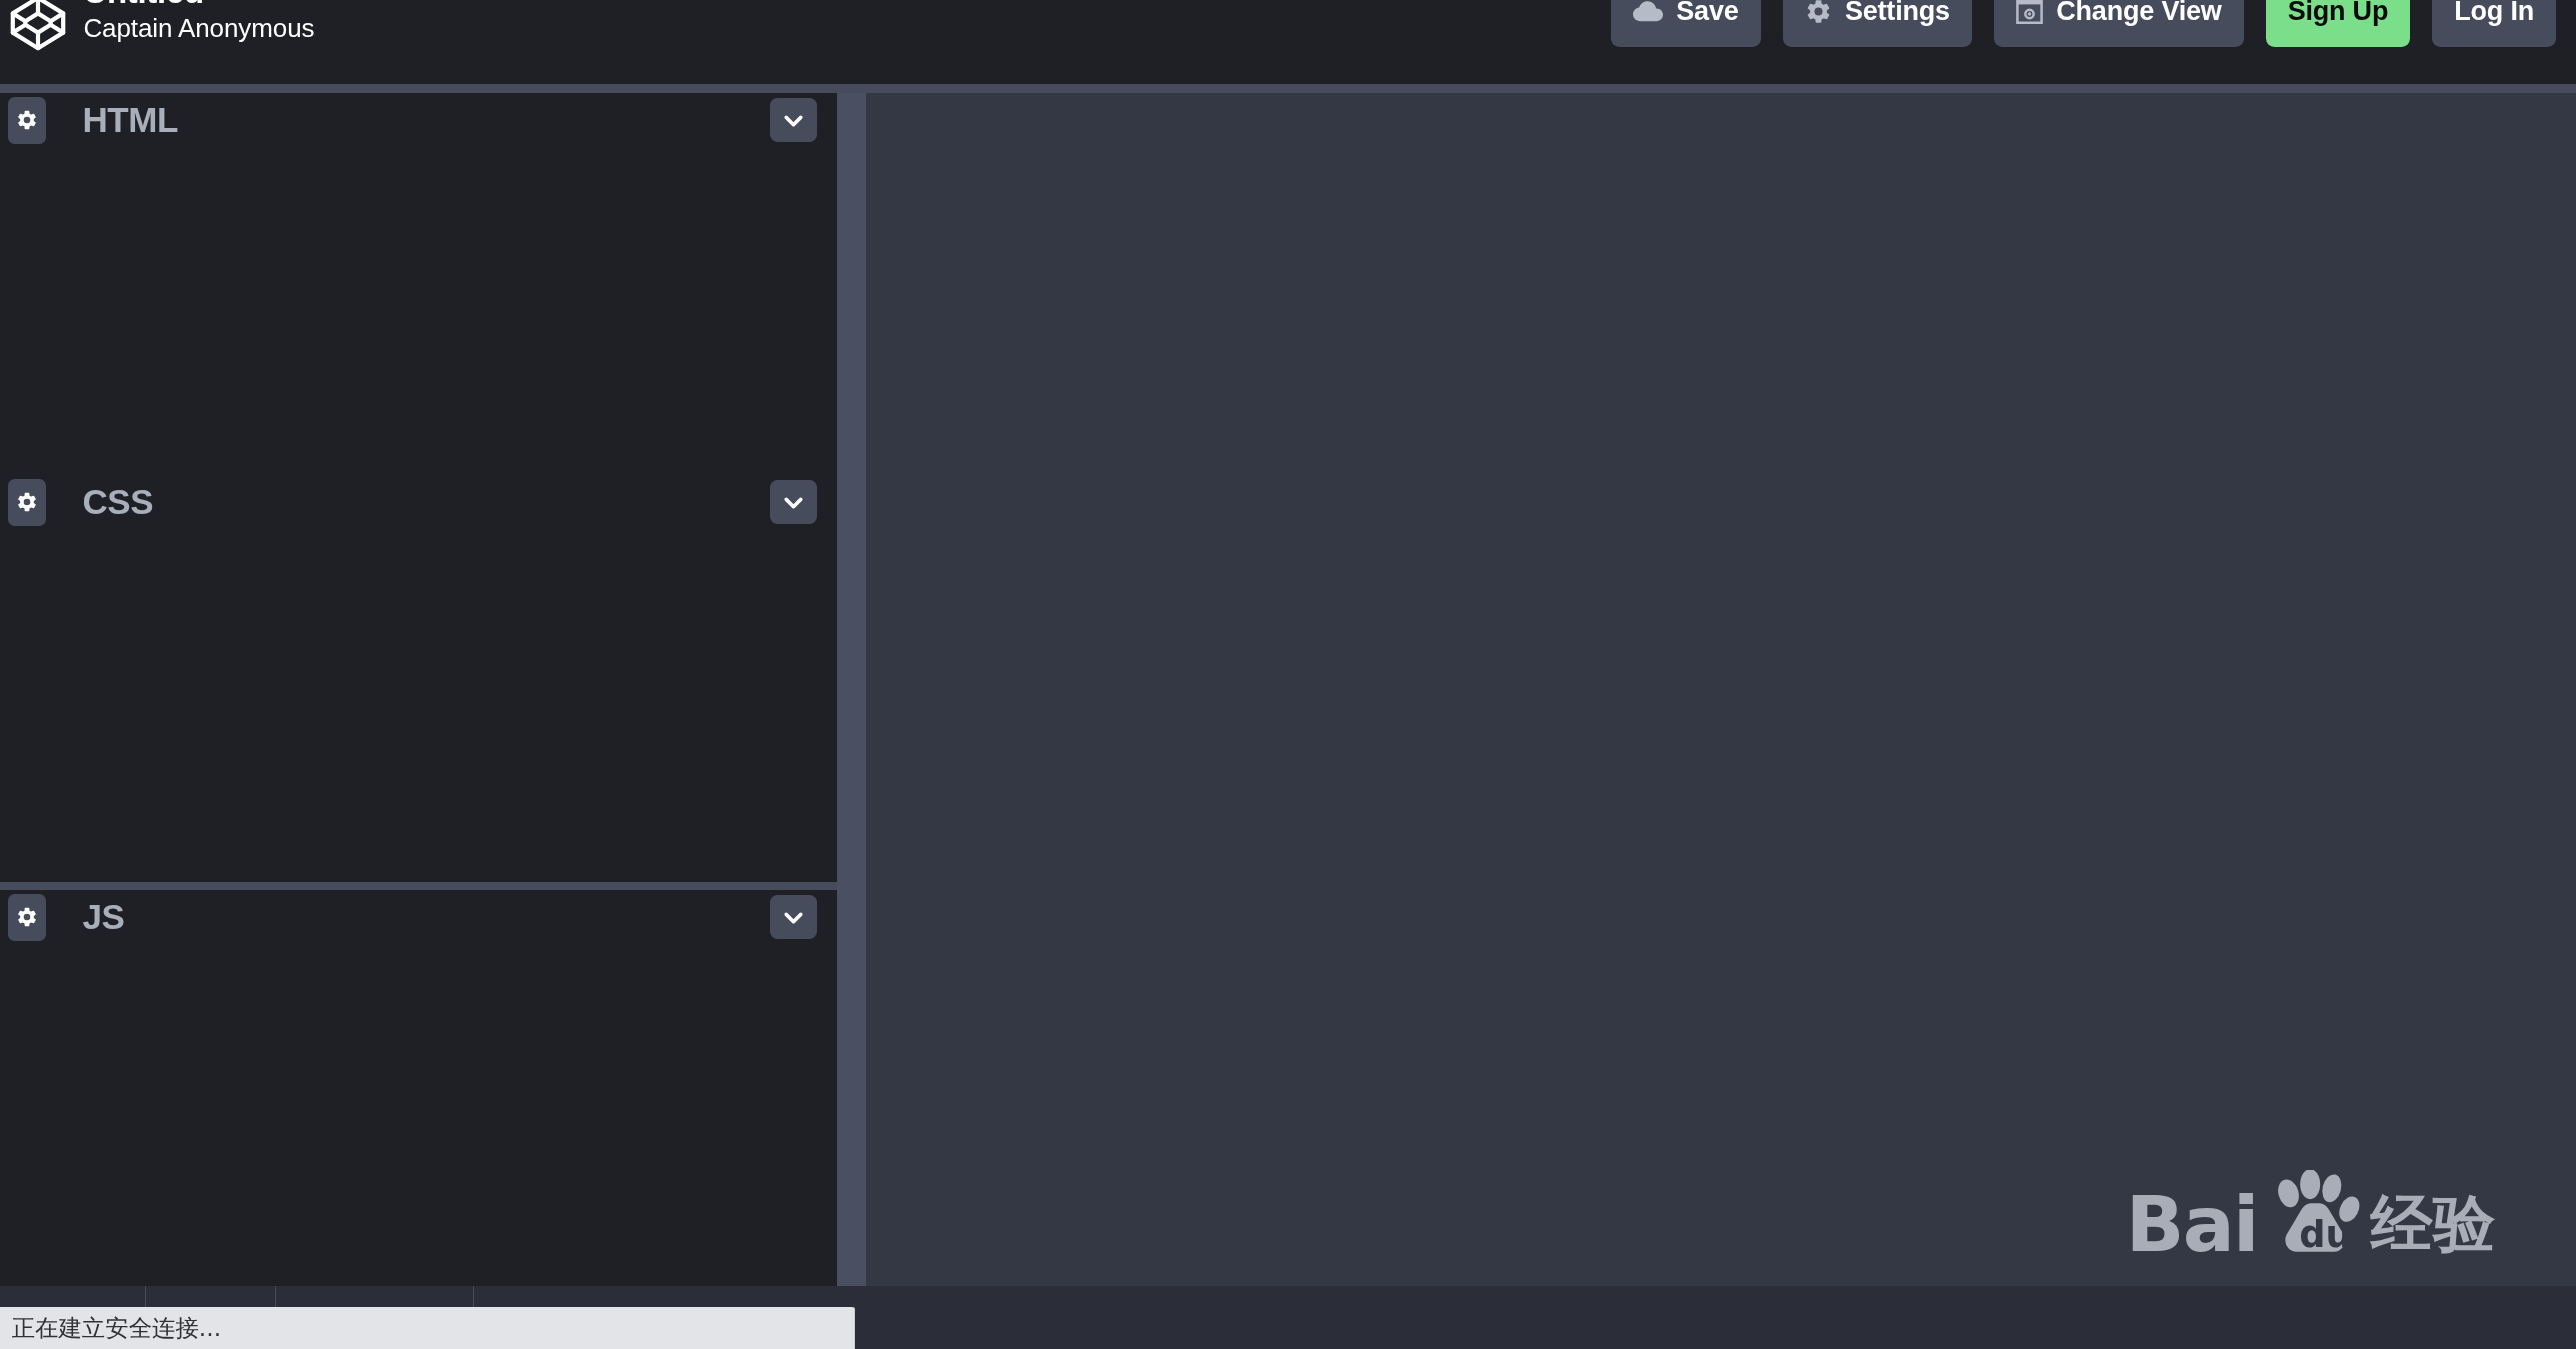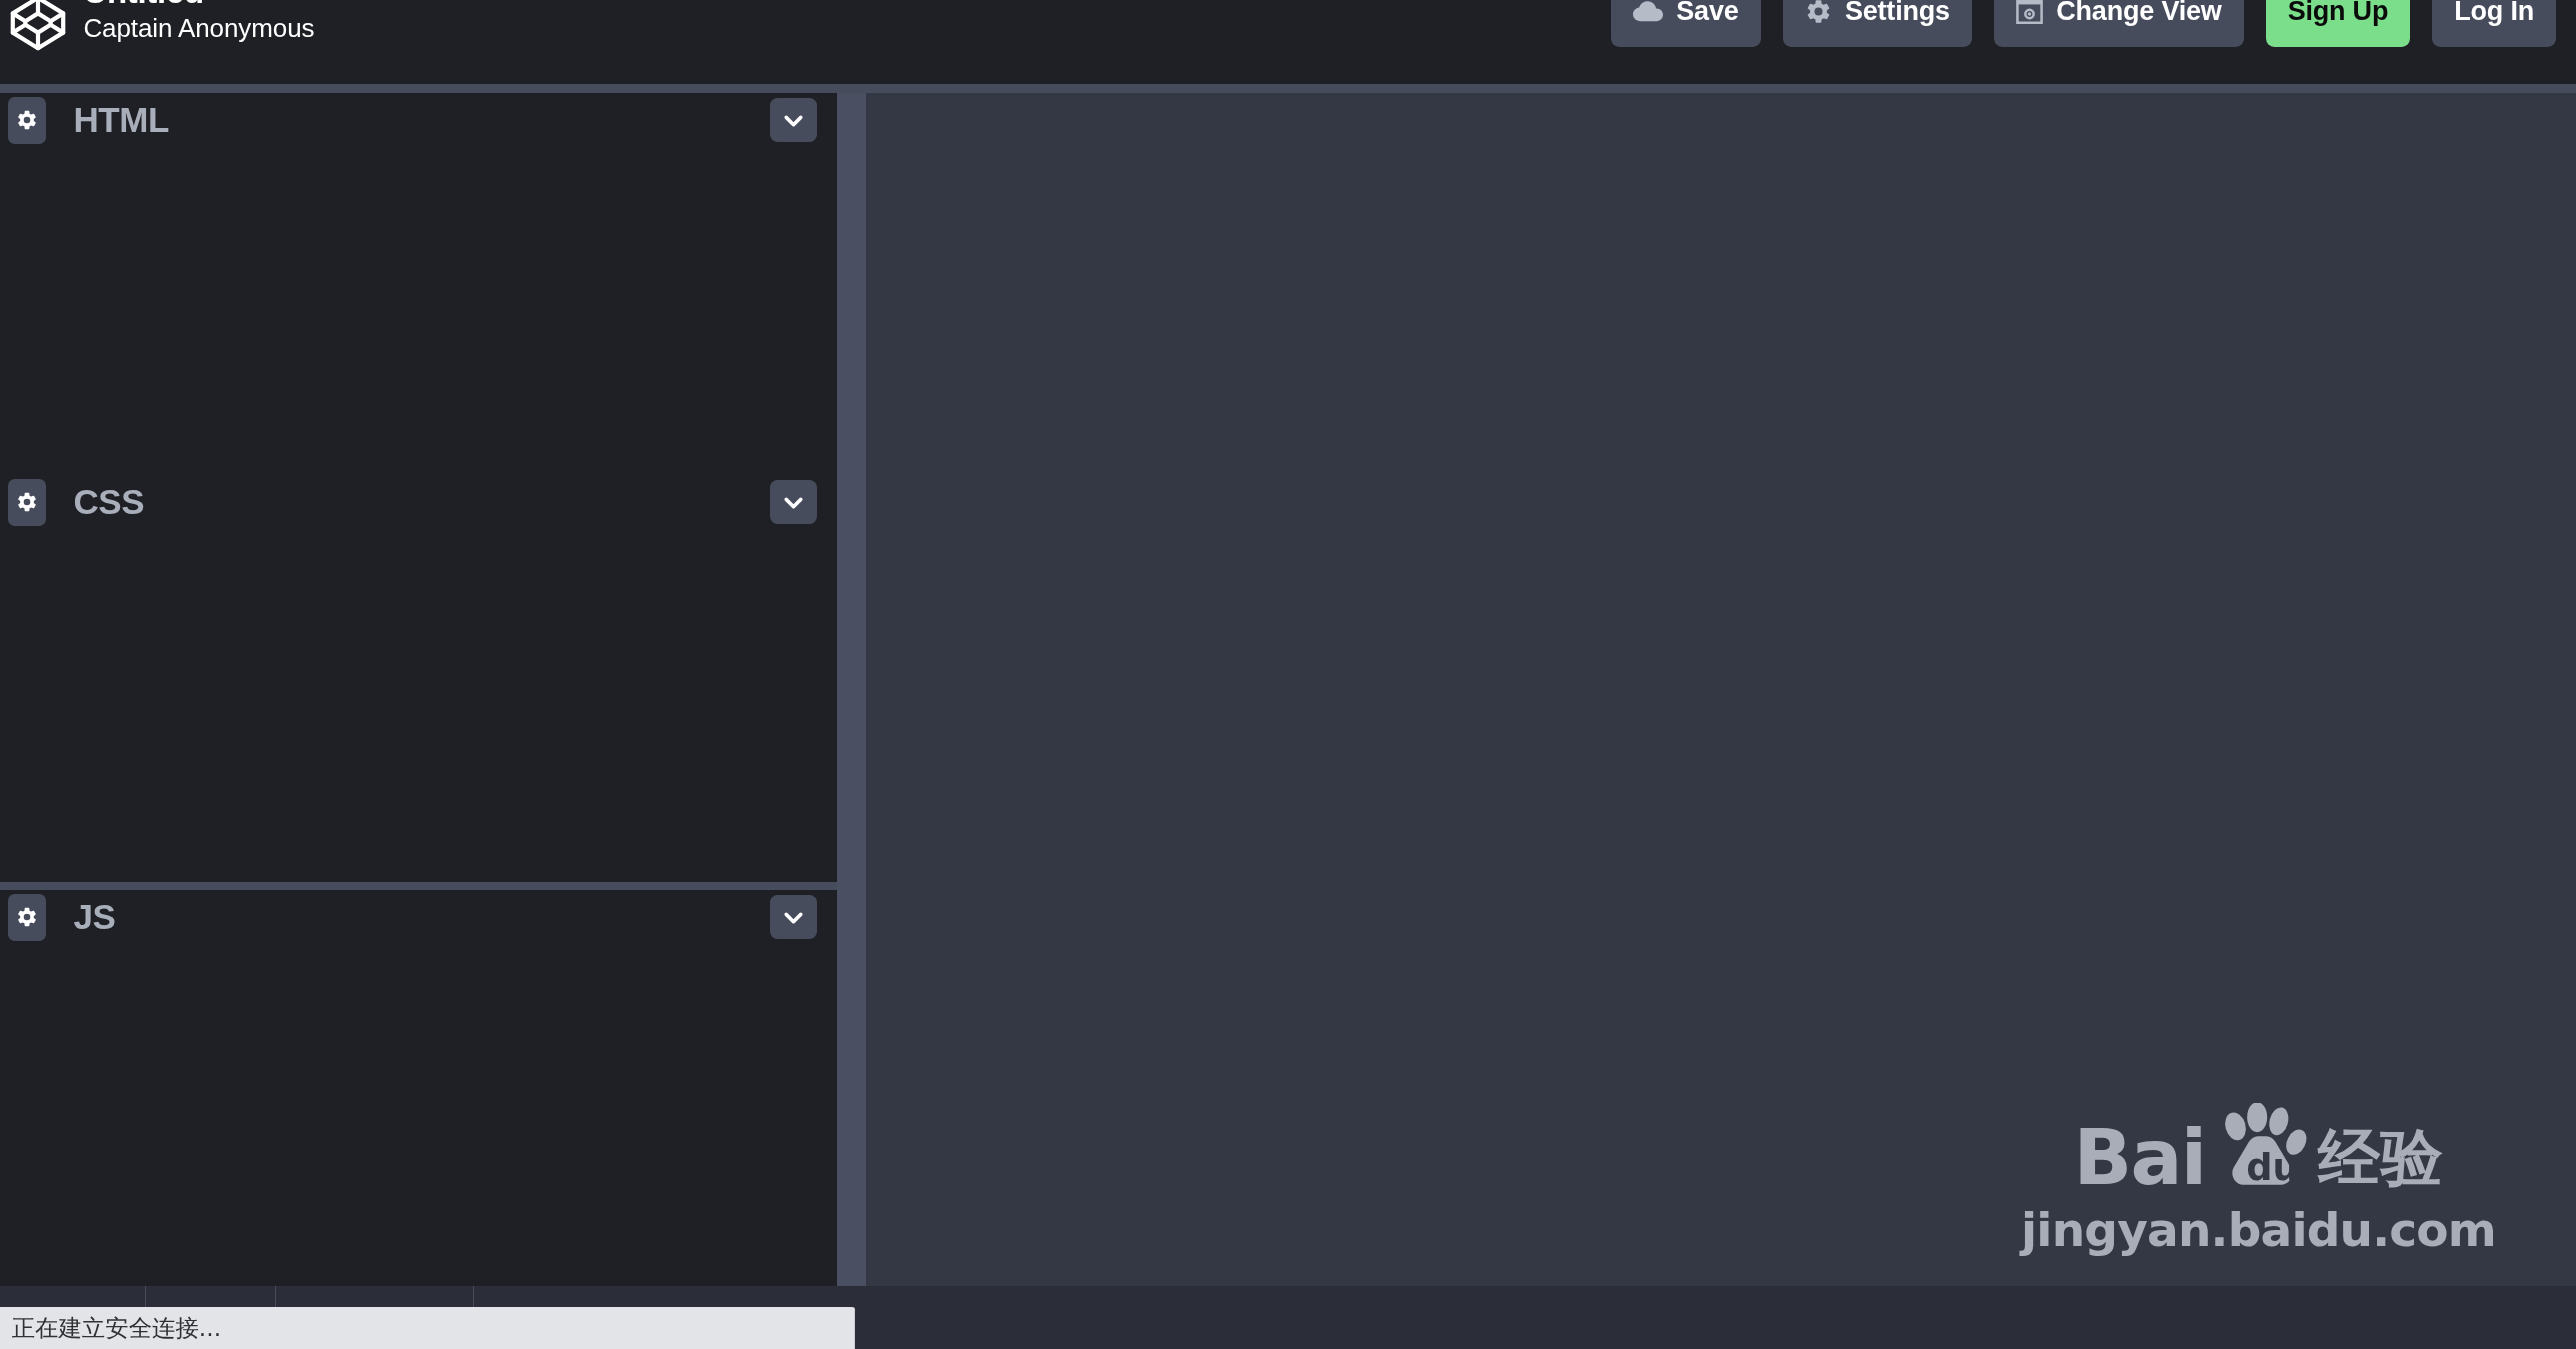--- a/index.html
+++ b/index.html
@@ -144,21 +144,21 @@
     background: #474c5c;
     border-radius: 6.7px;
     display: flex;
     align-items: center;
     justify-content: center;
     cursor: pointer;
     flex: 0 0 auto;
   }
   .gear-btn svg { width: 22px; height: 22px; display: block; }
   .editor-label {
-    margin-left: 27px;
+    margin-left: 36px;
     font-size: 35px;
     font-weight: 700;
     color: #a9aebb;
     letter-spacing: -0.4px;
   }
   .chev-btn {
     position: absolute;
     right: 20px;
     top: 50%;
     transform: translateY(-50%);
@@ -438,21 +438,20 @@
             <ellipse cx="33" cy="28" rx="12" ry="17" transform="rotate(-16 33 28)"></ellipse>
             <ellipse cx="59" cy="17" rx="12" ry="18"></ellipse>
             <ellipse cx="85" cy="22" rx="11" ry="17" transform="rotate(14 85 22)"></ellipse>
             <ellipse cx="106" cy="47" rx="11" ry="16" transform="rotate(26 106 47)"></ellipse>
             <path d="M70 40c6 0 10 5 13 10l16 27c5 9-1 21-11 21H42c-10 0-16-12-11-21l16-27c3-5 7-10 13-10z"></path>
             <text x="46" y="92" font-family="DejaVu Sans, sans-serif" font-size="44" font-weight="700" fill="#343845">du</text>
           </svg>
         </span>
         <span class="wm-cn">经验</span>
       </div>
-      <div class="wm-url">jingyan.baidu.com</div>
     </div>
   </div>
 
   <div id="bottombar">
     <div class="bottom-tab">Console</div>
     <div class="bottom-tab">Assets</div>
     <div class="bottom-tab">0 Comments</div>
     <div class="bottom-tab flexfill"></div>
   </div>
 

